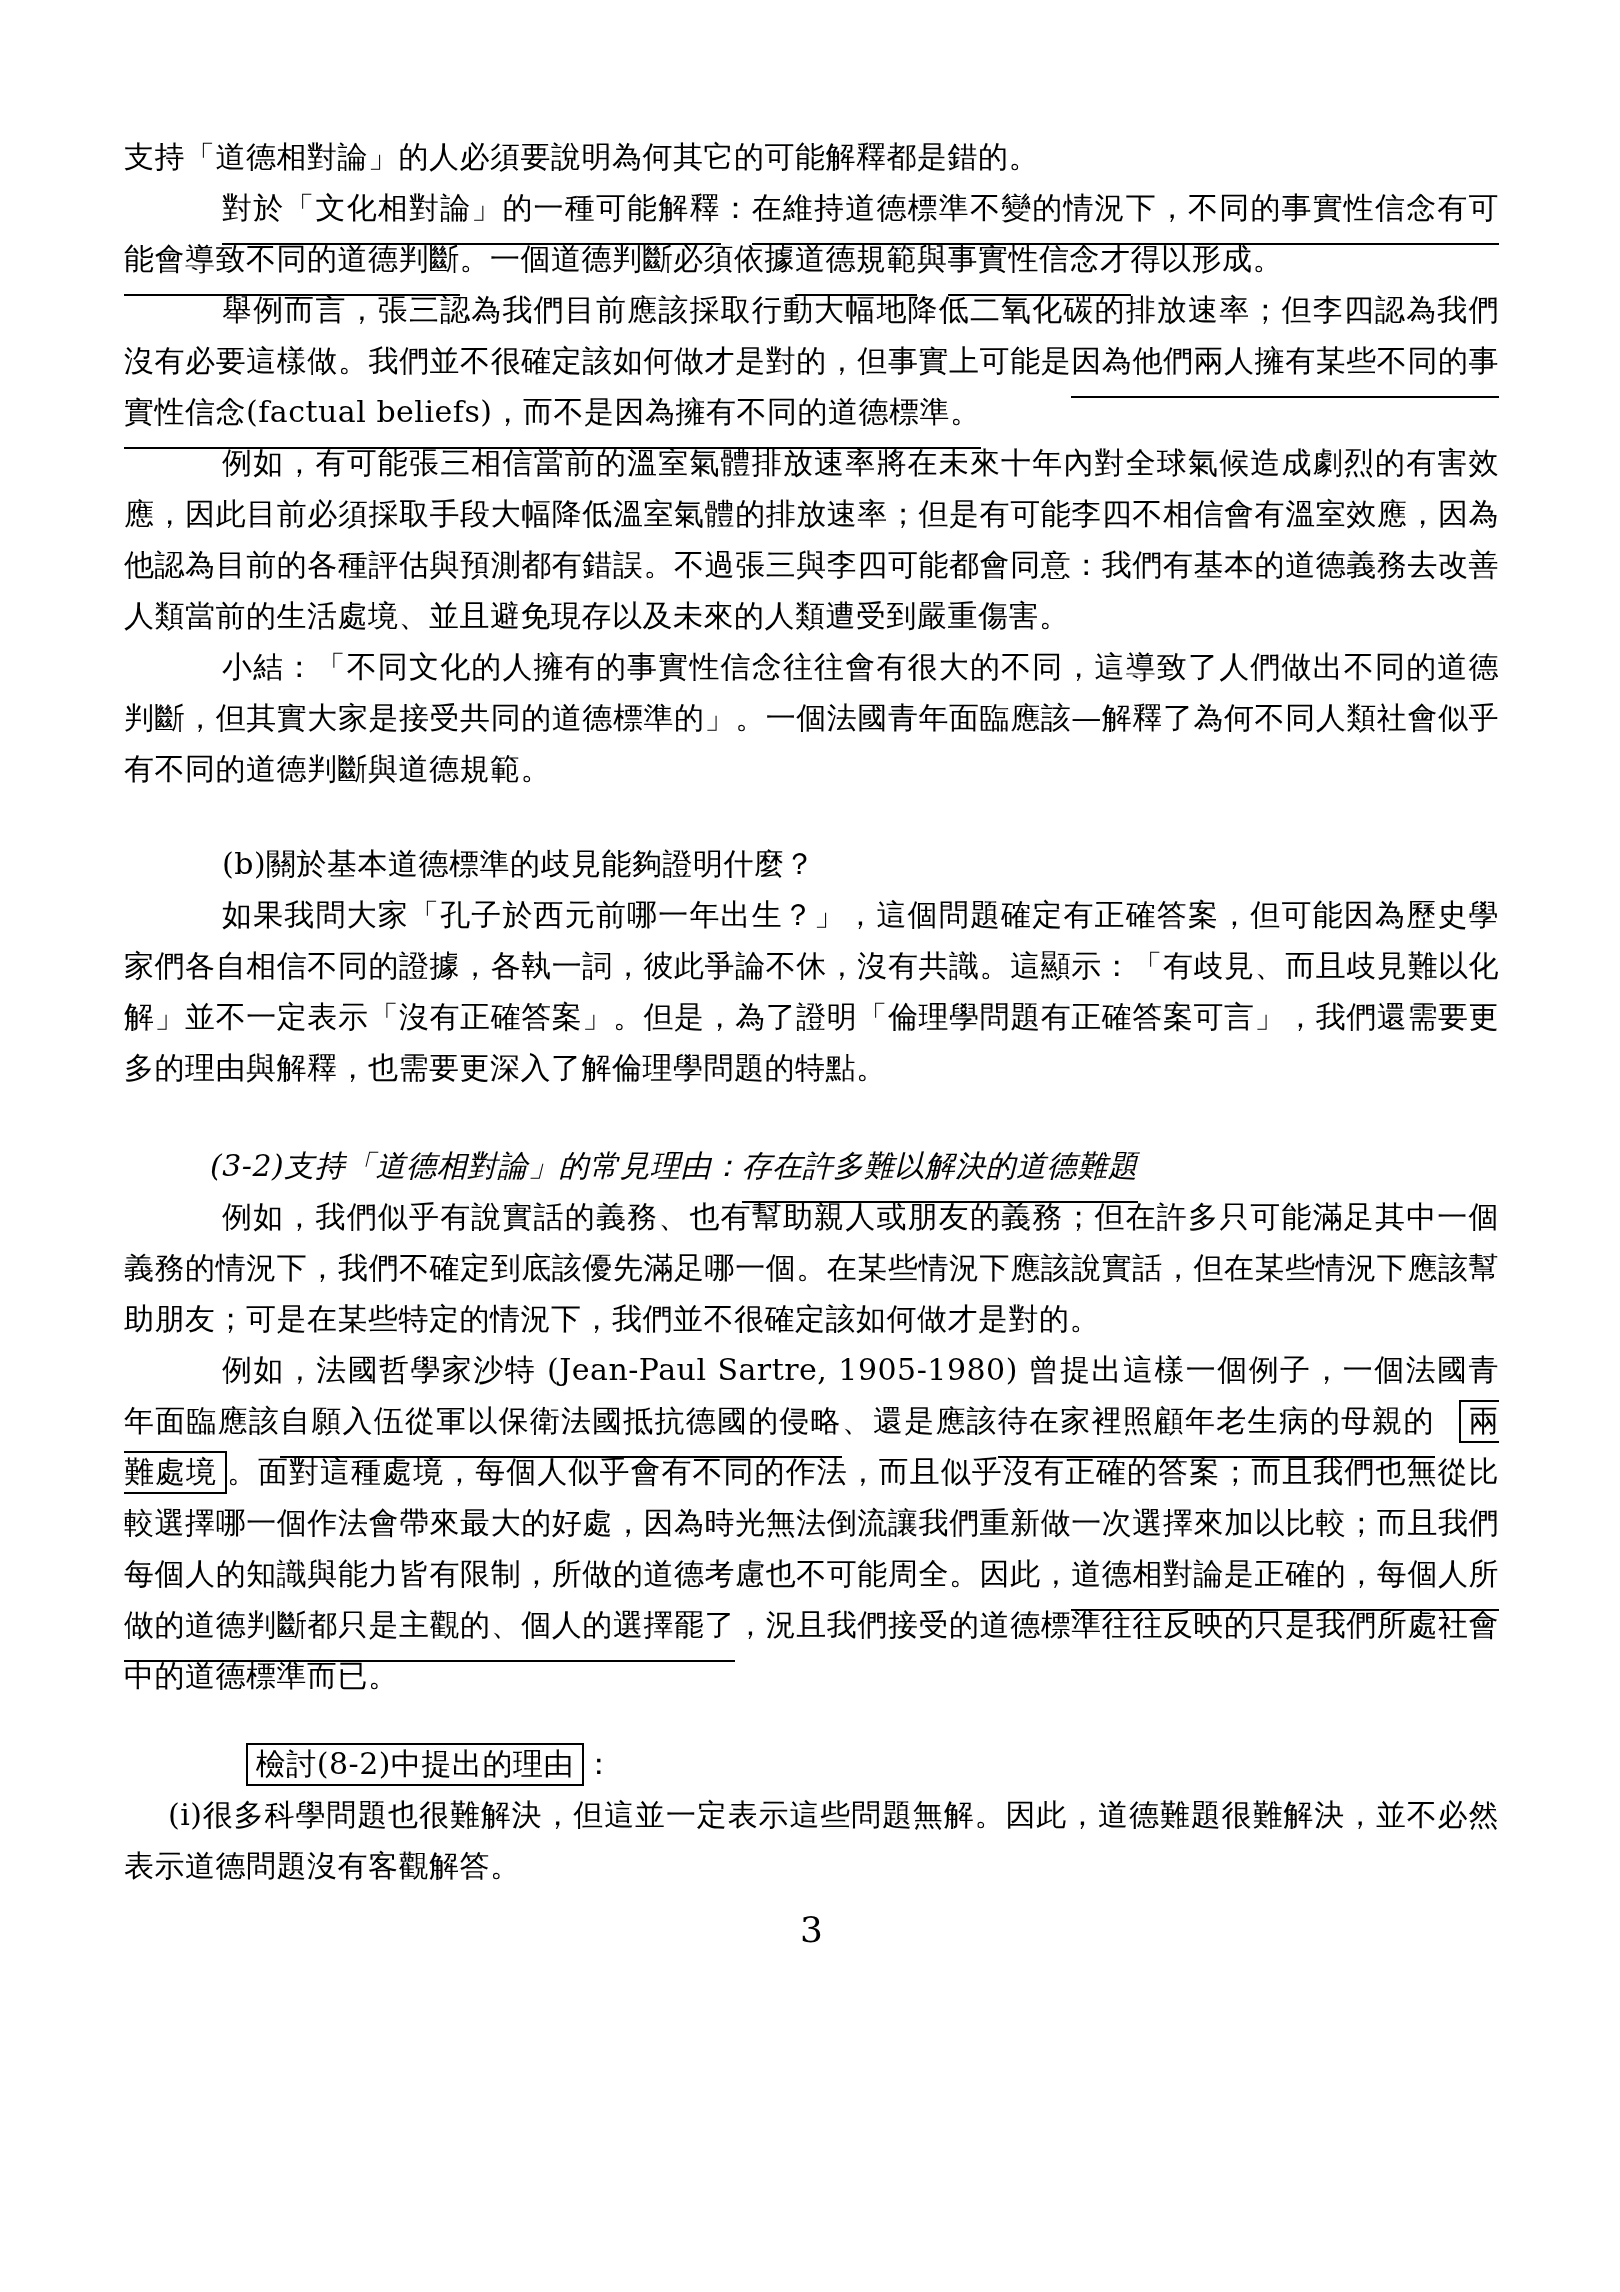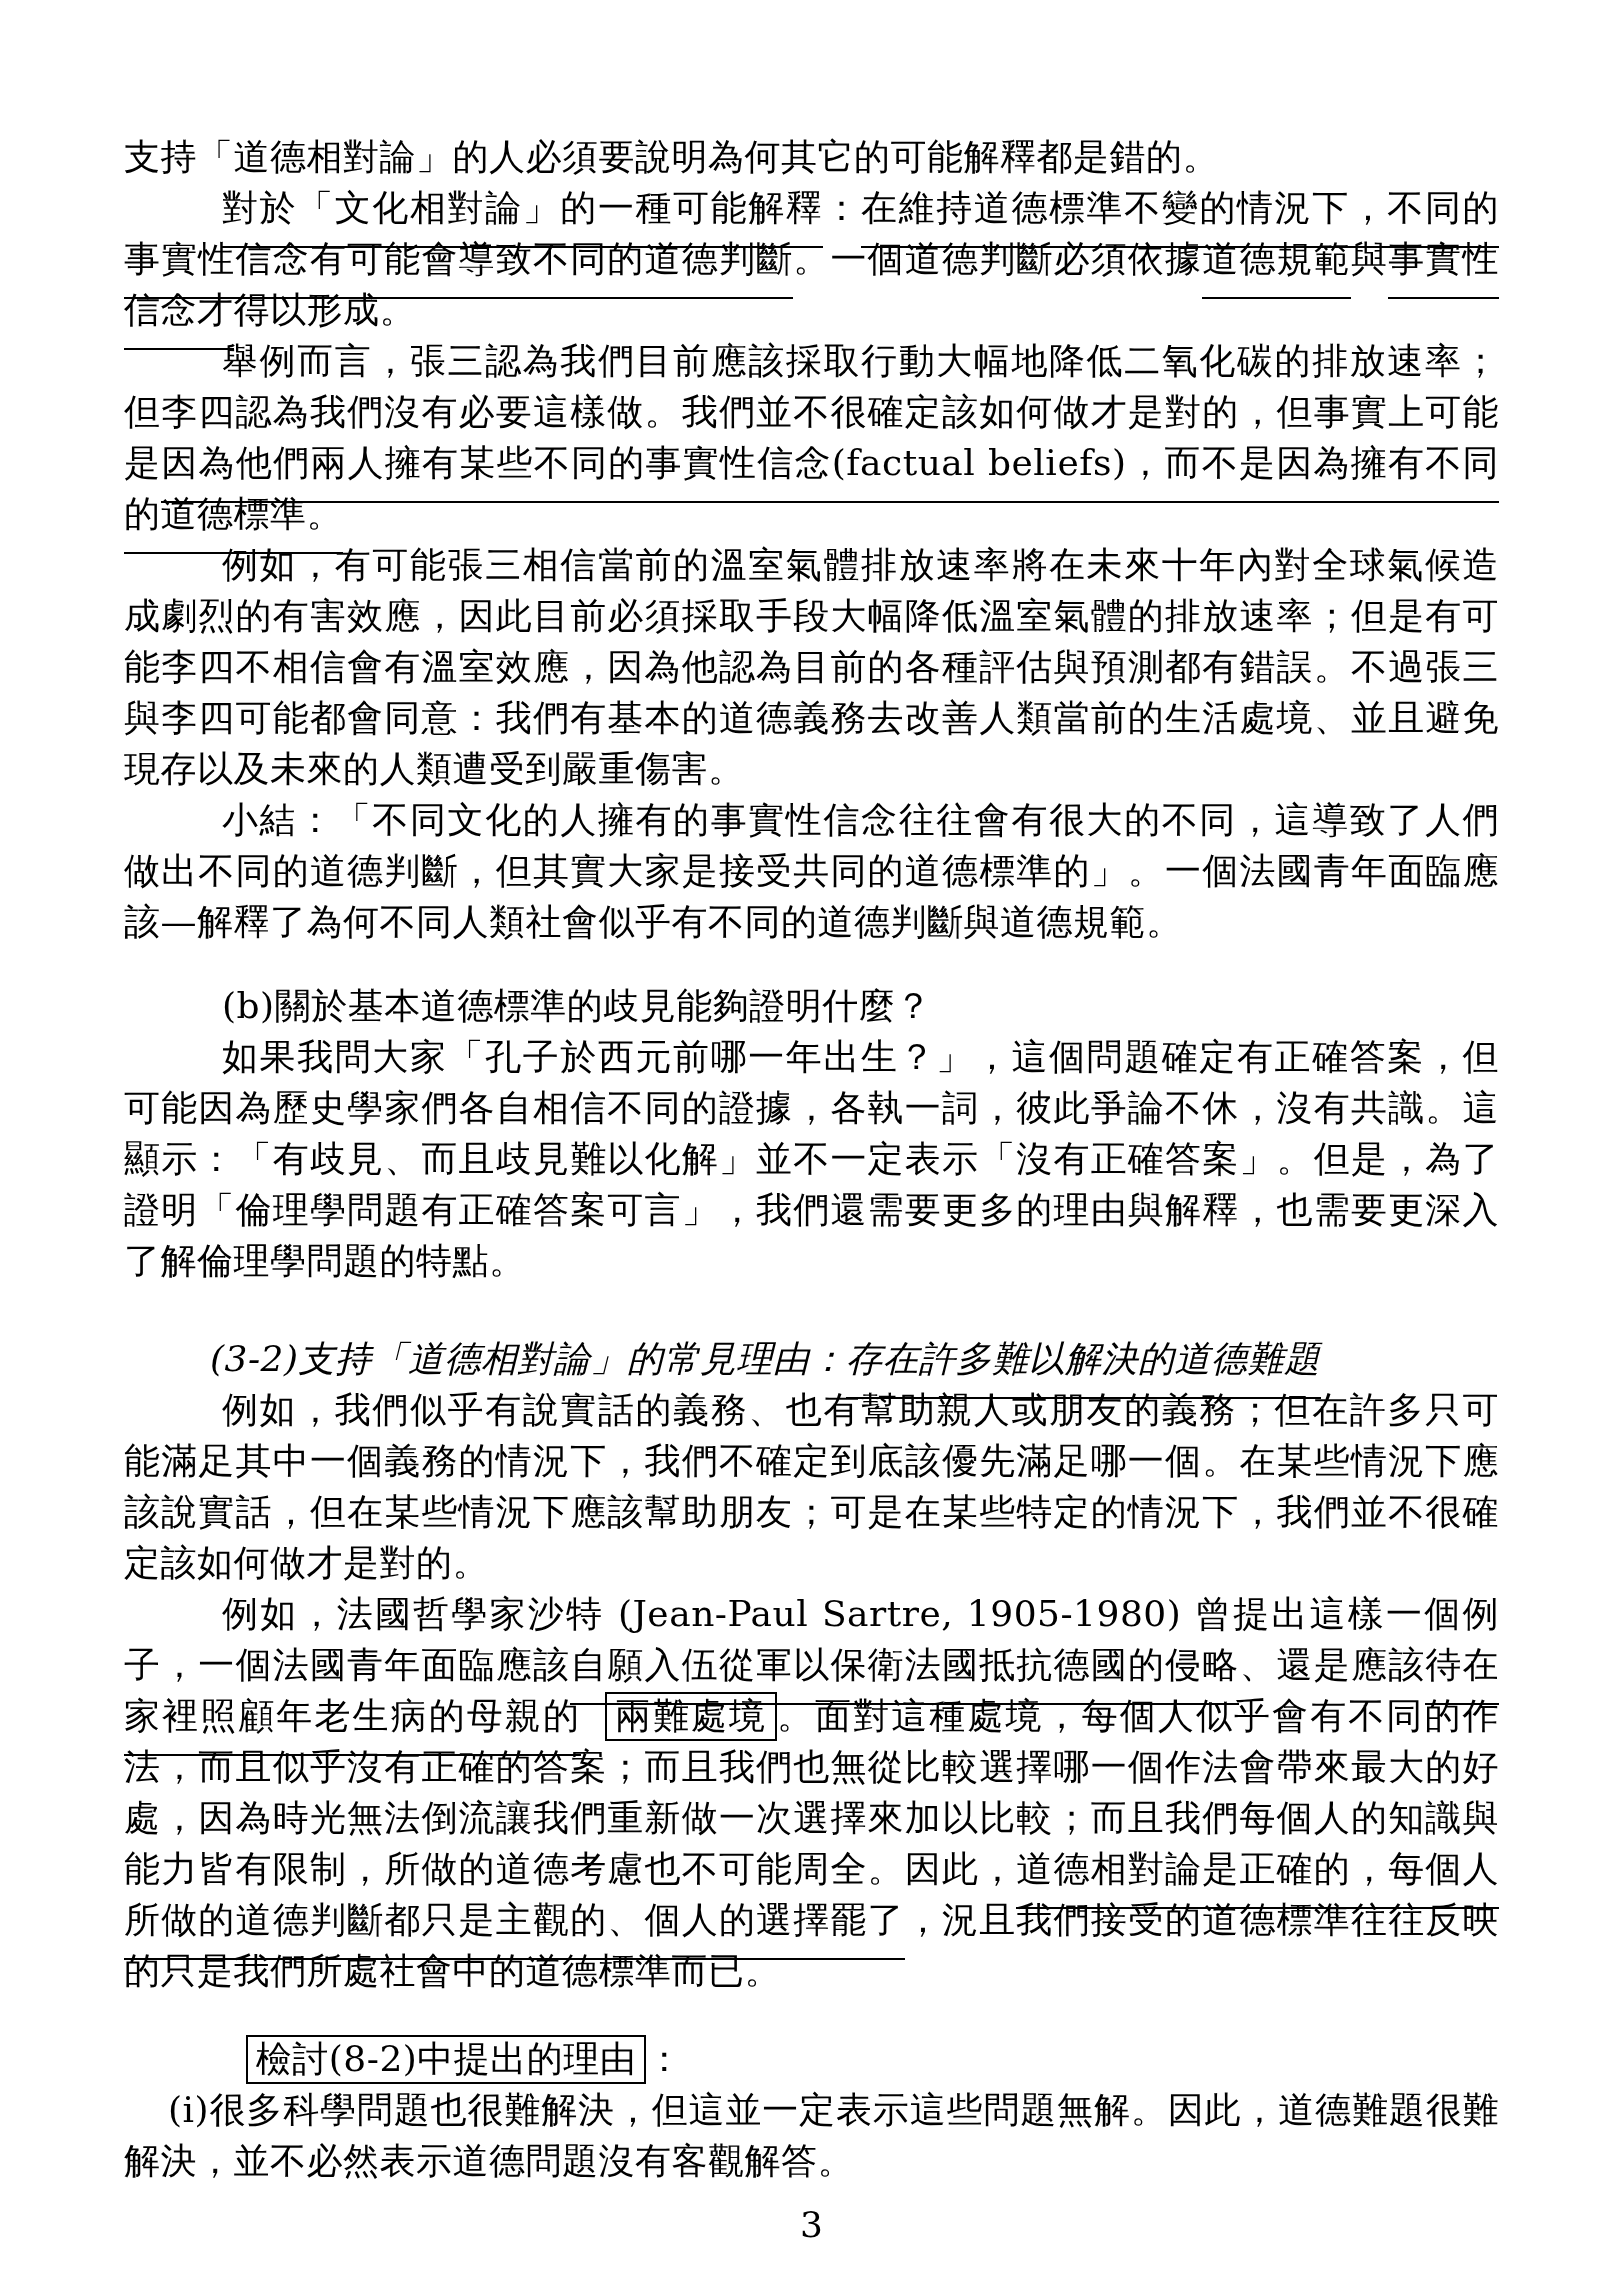--- a/index.html
+++ b/index.html
@@ -13,32 +13,32 @@
     width: 1620px;
     height: 2293px;
     background: #ffffff;
     color: #000000;
     font-family: "DejaVu Serif", "Liberation Serif", serif;
     padding: 131px 121px 0 124px;
     overflow: hidden;
   }
   .para {
     margin: 0;
-    font-size: 36px;
+    font-size: 30px;
     line-height: 51px;
     text-align: justify;
     text-justify: inter-ideograph;
     letter-spacing: 0.5px;
     word-break: break-all;
   }
   .indent   { text-indent: 98px; }  
   .indent-b { text-indent: 98px; }  
   .indent-h { text-indent: 86px; font-style: italic;  }  
   .indent-i { text-indent: 44px;  }  
-  .gap-section   { margin-top: 33px; }
+  .gap-section   { margin-top: 44px; }
   .gap-section-l { margin-top: 47px; }
   .gap-box       { margin-top: 37px; }
   .u {
     border-bottom: 2.9px solid #000000;
     padding-bottom: 18px;
   }
   .boxed {
     border: 2.9px solid #000000;
     padding: 1px 7.8px 2.9px 7.8px;
     margin-left: 24px;

